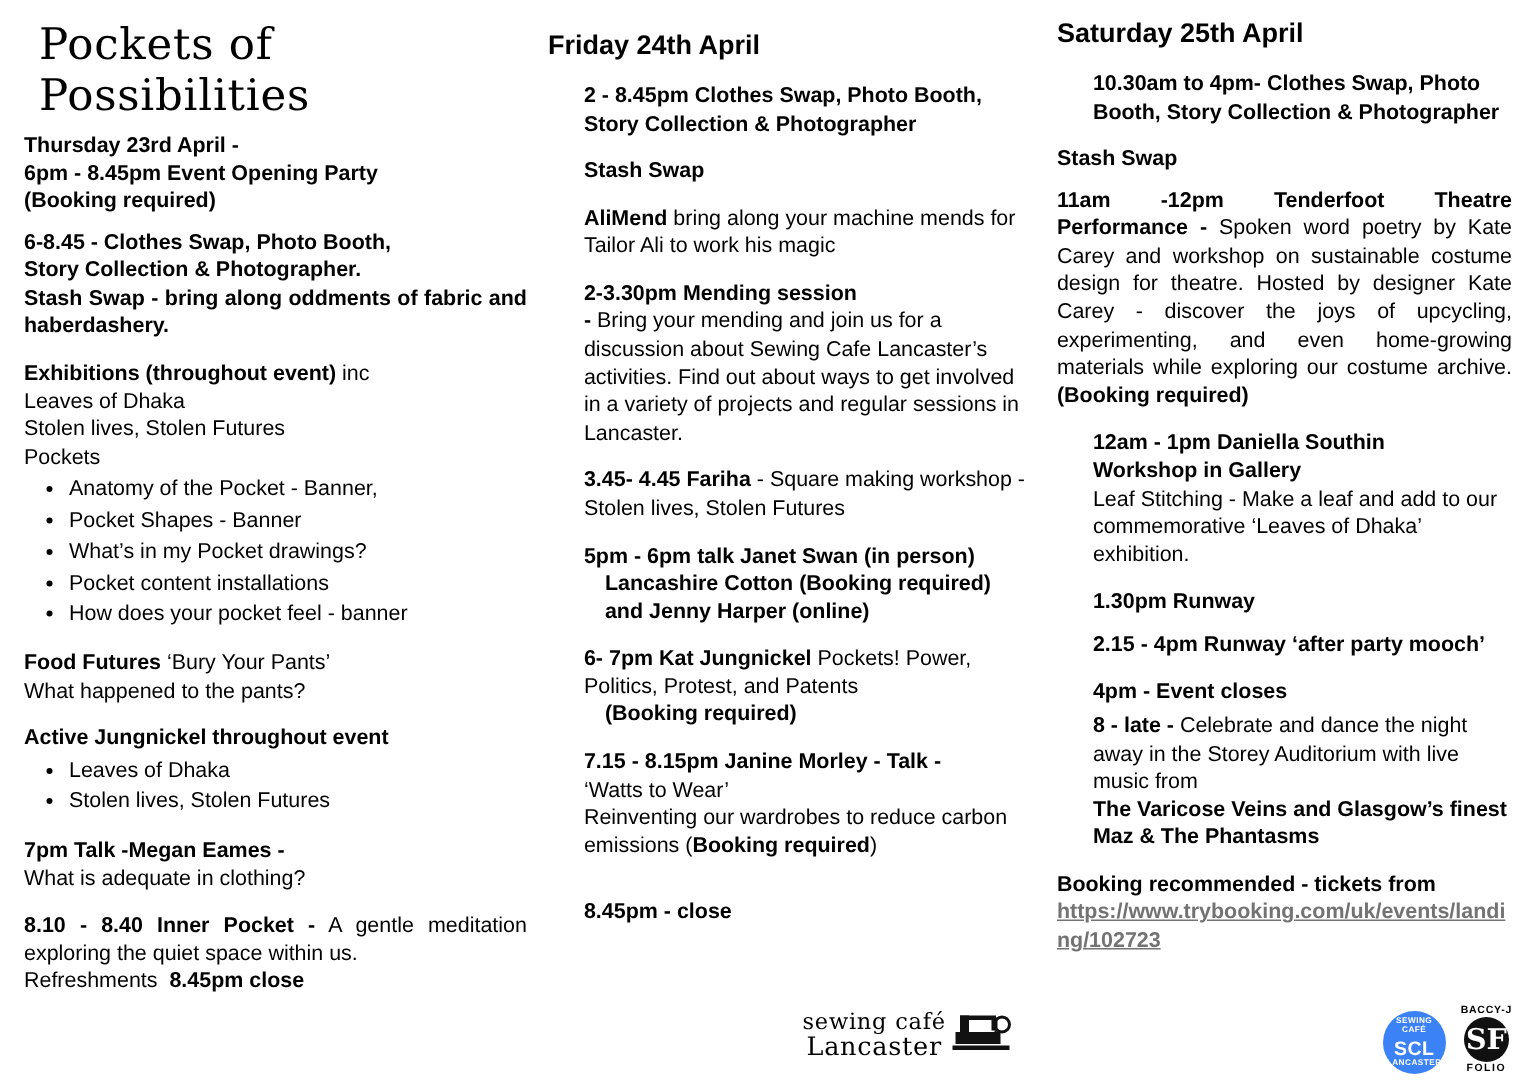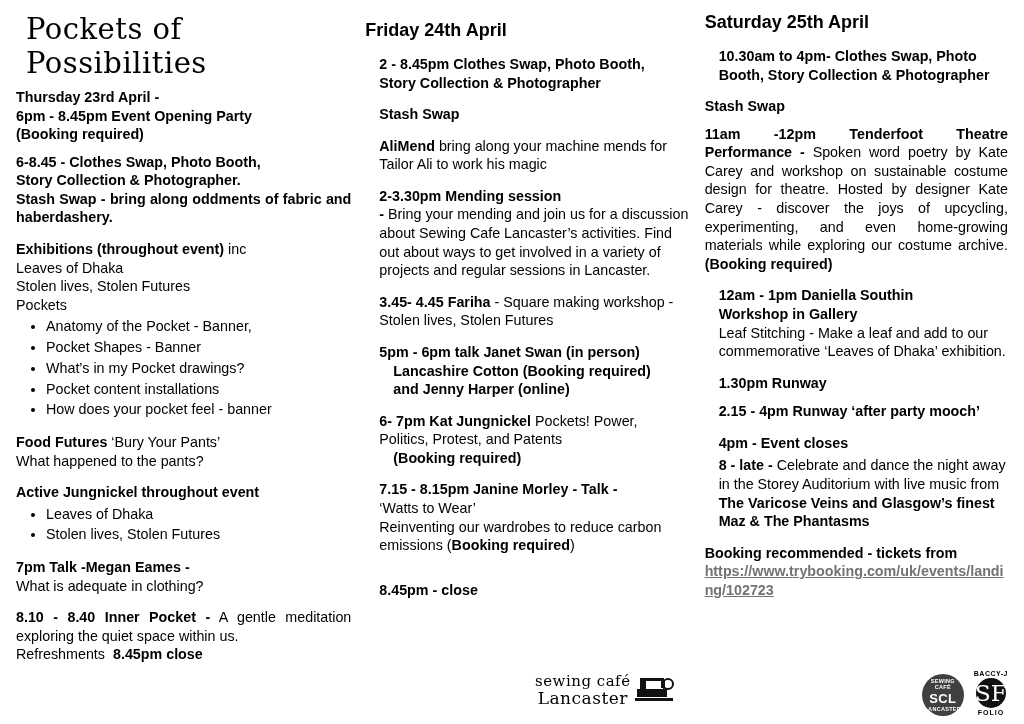--- a/index.html
+++ b/index.html
@@ -30,21 +30,21 @@
     font-family: "DejaVu Serif", serif;
     font-size: 29px;
     font-weight: 400;
     letter-spacing: .5px;
     margin: 2px 0 8px 10px;
   }
 
   .blk { margin-bottom: 13px; font-size: 14.3px; line-height: 1.30; }
   .blk.tight { margin-bottom: 9px; }
   .b { font-weight: bold; }
-  .ind { margin-left: 14px; }
+  .ind { margin-left: 24px; }
   .ind2 { margin-left: 14px; }
   .just { text-align: justify; }
 
   ul.bullets {
     margin: 2px 0 0 0;
     padding-left: 30px;
     font-size: 14.3px;
     line-height: 1.45;
   }
   ul.bullets li { margin: 0; padding: 0; }
@@ -87,21 +87,21 @@
     position: absolute;
     right: 0;
     bottom: 8px;
     display: flex;
     gap: 10px;
     align-items: flex-end;
   }
   .badge-circle {
     width: 42px; height: 42px;
     border-radius: 50%;
-    background: #404040;
+    background: #3b82f6;
     color: #fff;
     display: flex;
     flex-direction: column;
     align-items: center;
     justify-content: center;
     font-size: 5.5px;
     line-height: 1.15;
     text-align: center;
     font-weight: bold;
     letter-spacing: .3px;
@@ -113,21 +113,21 @@
   }
   .badge-stack .bot {
     font-size: 7px; font-weight: bold; letter-spacing: 1px; margin-top: 1px;
   }
   .badge-square {
     width: 30px; height: 30px;
     border-radius: 50%;
     background: #111; color: #fff;
     display: flex; align-items: center; justify-content: center;
     font-family: "DejaVu Serif", serif;
-    font-size: 23px; font-weight: normal;
+    font-size: 19px; font-weight: bold;
     margin: 0 auto;
   }
 </style>
 </head>
 <body>
 
 <div class="page">
 
   <div class="col col-left">
     <div class="title">Pockets of Possibilities</div>

